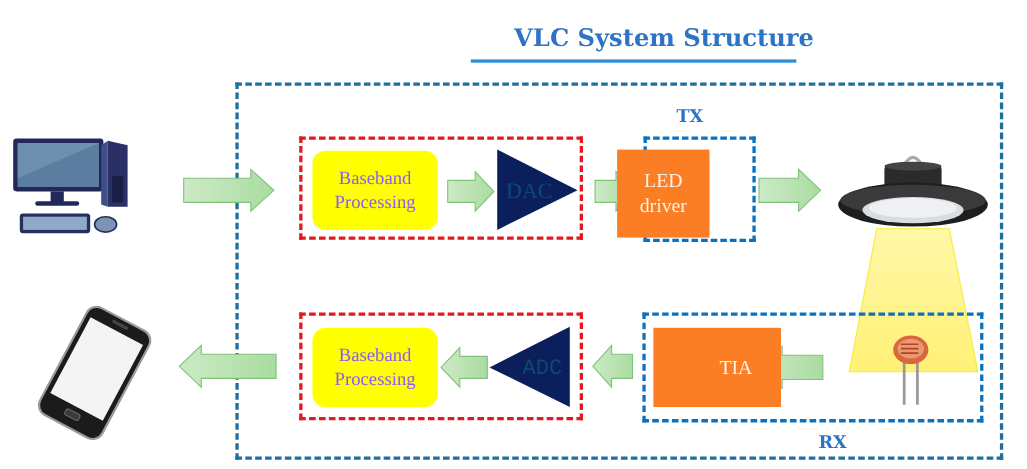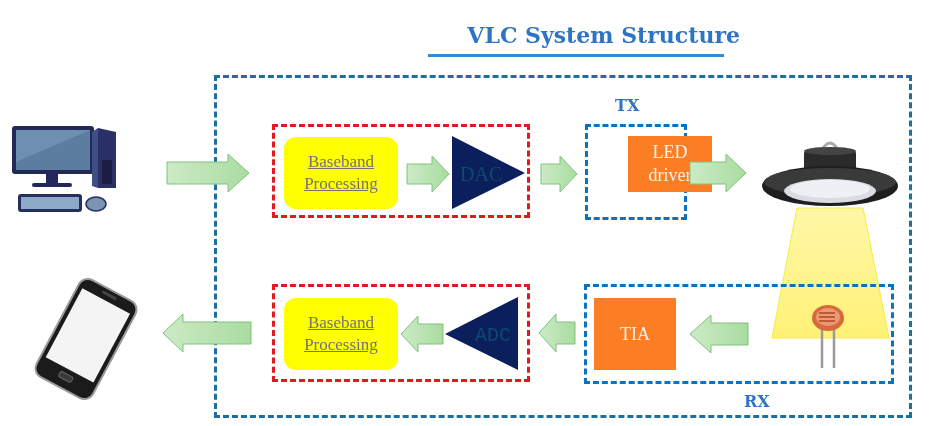--- a/index.html
+++ b/index.html
@@ -3,21 +3,21 @@
 <meta charset="utf-8">
 <style>
   html, body { margin: 0; padding: 0; background: #ffffff; }
   body { width: 934px; height: 426px; position: relative; overflow: hidden; font-family: "DejaVu Serif", serif; }
   .abs { position: absolute; }
   .title { left: 420px; top: 22px; width: 320px; text-align: right; font-family: "DejaVu Serif", serif; font-weight: bold; font-size: 22px; color: #2e74c5; letter-spacing: 0px; }
   .title-underline { left: 428px; top: 54px; width: 296px; height: 3px; background: #2f8fd6; }
   .outer-box { left: 214px; top: 75px; width: 698px; height: 343px; border: 3px dashed #1f6f9e; box-sizing: border-box; }
   .red-box { border: 3px dashed #e3191f; box-sizing: border-box; }
   .blue-box { border: 3px dashed #0b72c0; box-sizing: border-box; }
-  .yellow-block { background: #ffff00; border-radius: 12px; display: flex; align-items: center; justify-content: center; text-align: center; color: #737373; font-size: 17px; line-height: 22px; font-family: "Liberation Serif", serif; text-decoration: underline; }
+  .yellow-block { background: #ffff00; border-radius: 12px; display: flex; align-items: center; justify-content: center; text-align: center; color: #8b5cf6; font-size: 17px; line-height: 22px; font-family: "Liberation Serif", serif; }
   .orange-block { background: #fb7d24; display: flex; align-items: center; justify-content: center; text-align: center; color: #fff3e6; font-size: 18px; line-height: 23px; font-family: "Liberation Serif", serif; }
   .tri-label { color: #0c4a6e; font-size: 20px; font-family: "Liberation Serif", serif; }
   .section-label { font-weight: bold; color: #2e74c5; font-size: 16px; font-family: "DejaVu Serif", serif; }
   svg { position: absolute; overflow: visible; }
 </style>
 </head>
 <body>
 
 <div class="abs title">VLC System Structure</div>
 <div class="abs title-underline"></div>
@@ -65,21 +65,21 @@
   <polygon points="0,0 73,37 0,73" fill="#0b1f5c"></polygon>
 </svg>
 <div class="abs tri-label" style="left:460px;top:163px;">DAC</div>
 
 <svg style="left:540px;top:155px;" width="38" height="38" viewBox="0 0 38 38">
   <polygon points="1,9 20,9 20,1 37,19 20,37 20,29 1,29" fill="url(#ga)" stroke="#7fc27a" stroke-width="1"></polygon>
 </svg>
 
 <div class="abs section-label" style="left:598px;top:96px;margin-left:17px;">TX</div>
 <div class="abs blue-box" style="left:585px;top:124px;width:102px;height:96px;"></div>
-<div class="abs orange-block" style="left:628px;top:136px;width:84px;height:56px;">
+<div class="abs orange-block" style="left:561px;top:136px;width:84px;height:80px;">
   <div>
     <div>LED</div>
     <div>driver</div>
   </div>
 </div>
 
 <svg style="left:689px;top:153px;" width="58" height="40" viewBox="0 0 58 40">
   <polygon points="1,9 37,9 37,1 57,20 37,39 37,31 1,31" fill="url(#ga)" stroke="#7fc27a" stroke-width="1"></polygon>
 </svg>
 
@@ -111,21 +111,21 @@
   <line x1="24" y1="22" x2="24" y2="64" stroke="#9a9a9a" stroke-width="2.5"></line>
   <ellipse cx="18" cy="14" rx="16" ry="13" fill="#d9683e"></ellipse>
   <ellipse cx="18" cy="13" rx="12" ry="9" fill="#e99a73"></ellipse>
   <path d="M9,9 h16 M9,13 h16 M9,17 h16" stroke="#b4441f" stroke-width="1.5"></path>
 </svg>
 
 <svg style="left:689px;top:314px;" width="60" height="40" viewBox="0 0 60 40">
   <polygon points="59,9 22,9 22,1 1,20 22,39 22,31 59,31" fill="url(#ga)" stroke="#7fc27a" stroke-width="1"></polygon>
 </svg>
 
-<div class="abs orange-block" style="left:594px;top:298px;width:82px;height:72px;">
+<div class="abs orange-block" style="left:594px;top:298px;width:82px;height:72px;padding-left:34px;">
   <div>TIA</div>
 </div>
 
 <svg style="left:538px;top:313px;" width="38" height="40" viewBox="0 0 38 40">
   <polygon points="37,9 18,9 18,1 1,20 18,39 18,31 37,31" fill="url(#ga)" stroke="#7fc27a" stroke-width="1"></polygon>
 </svg>
 
 <div class="abs red-box" style="left:272px;top:284px;width:258px;height:98px;"></div>
 
 <svg style="left:445px;top:297px;" width="74" height="74" viewBox="0 0 74 74">

